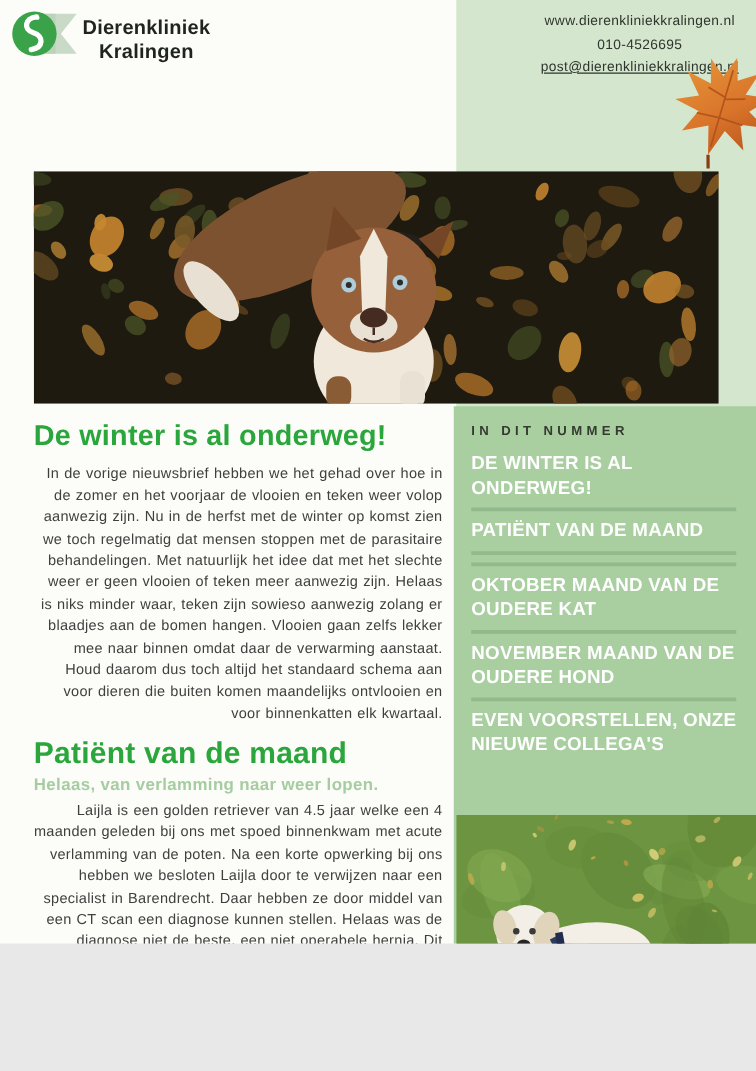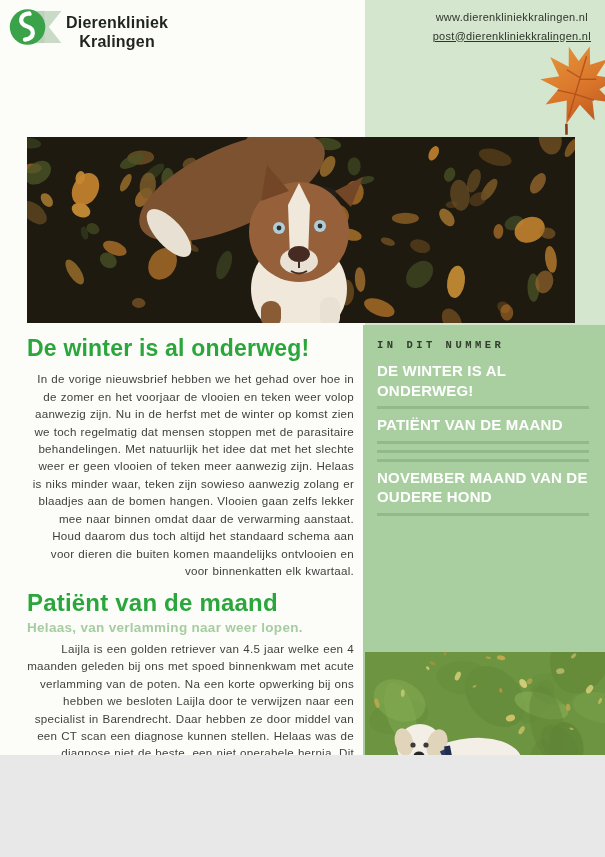--- a/index.html
+++ b/index.html
@@ -53,21 +53,20 @@
     letter-spacing:.25px;word-spacing:.5px;text-align:right;
   }
   
   .sidebar{
     position:absolute;left:363px;top:325px;width:242px;height:532px;
     background:#a9cfa1;box-sizing:border-box;padding:14px 12px 0 14px;
   }
   .sidebar-title{
     margin:0 0 10px 0;font-size:10.5px;font-weight:bold;color:#333c2e;
     letter-spacing:3.5px;
-    font-family:Liberation Mono, monospace;
   }
   .side-item{
     font-size:15px;font-weight:bold;color:#ffffff;line-height:19.5px;
     letter-spacing:.2px;
   }
   .side-divider{height:3px;background:#92b98b;margin:6px 0 6px 0;width:212px;}
 </style>
 </head>
 <body>
 
@@ -85,20 +84,21 @@
       <circle cx="25" cy="11" r="1.8" fill="#ffffff"></circle>
     </svg>
     <div class="brand-name">
       <div>Dierenkliniek</div>
       <div>Kralingen</div>
     </div>
   </div>
 
   <div class="contact">
     <div>www.dierenkliniekkralingen.nl</div>
+    <div>010-4526695</div>
     <div class="email">post@dierenkliniekkralingen.nl</div>
   </div>
 
 
   <svg class="leaf-top" viewBox="0 0 100 110">
     <defs>
       <linearGradient id="leafg" x1="0" y1="0" x2="1" y2="1">
         <stop offset="0" stop-color="#e89a3c"></stop>
         <stop offset=".55" stop-color="#d9742a"></stop>
         <stop offset="1" stop-color="#b34f1b"></stop>
@@ -214,23 +214,25 @@
     <p class="article-body">Laijla is een golden retriever van 4.5 jaar welke een 4 maanden geleden bij ons met spoed binnenkwam met acute verlamming van de poten. Na een korte opwerking bij ons hebben we besloten Laijla door te verwijzen naar een specialist in Barendrecht. Daar hebben ze door middel van een CT scan een diagnose kunnen stellen. Helaas was de diagnose niet de beste, een niet operabele hernia. Dit betekent een lang en intensief traject voor Laijla maar ook voor de eigenaren, want lopen kon Laijla niet meer. Toch zijn de eigenaren er 100 % voor gegaan. In het begin hield dit dus in helpen met alles.</p>
   </div>
 
   <div class="sidebar">
     <h3 class="sidebar-title">IN DIT NUMMER</h3>
     <div class="side-item">DE WINTER IS AL ONDERWEG!</div>
     <div class="side-divider"></div>
     <div class="side-item">PATIËNT VAN DE MAAND</div>
     <div class="side-divider"></div>
     <div class="side-divider"></div>
+    <div class="side-item">OKTOBER MAAND VAN DE OUDERE KAT</div>
     <div class="side-divider"></div>
     <div class="side-item">NOVEMBER MAAND VAN DE OUDERE HOND</div>
     <div class="side-divider"></div>
+    <div class="side-item">EVEN VOORSTELLEN, ONZE NIEUWE COLLEGA'S</div>
   </div>
 
   <svg class="patient-photo" viewBox="0 0 240 205" preserveAspectRatio="none">
     <rect x="0" y="0" width="240" height="205" fill="#6d9440"></rect>
     <g id="grass-patches">
         <ellipse cx="130.0" cy="44.5" rx="34.8" ry="25.2" fill="#5f8536" opacity="0.50" transform="rotate(46 130.0 44.5)"></ellipse>
         <ellipse cx="100.2" cy="140.6" rx="27.0" ry="13.7" fill="#7aa24b" opacity="0.57" transform="rotate(172 100.2 140.6)"></ellipse>
         <ellipse cx="171.9" cy="49.8" rx="25.2" ry="12.1" fill="#648c3a" opacity="0.51" transform="rotate(124 171.9 49.8)"></ellipse>
         <ellipse cx="143.2" cy="121.7" rx="19.9" ry="14.4" fill="#86ad55" opacity="0.40" transform="rotate(163 143.2 121.7)"></ellipse>
         <ellipse cx="216.3" cy="2.9" rx="39.8" ry="30.0" fill="#5f8536" opacity="0.49" transform="rotate(110 216.3 2.9)"></ellipse>

